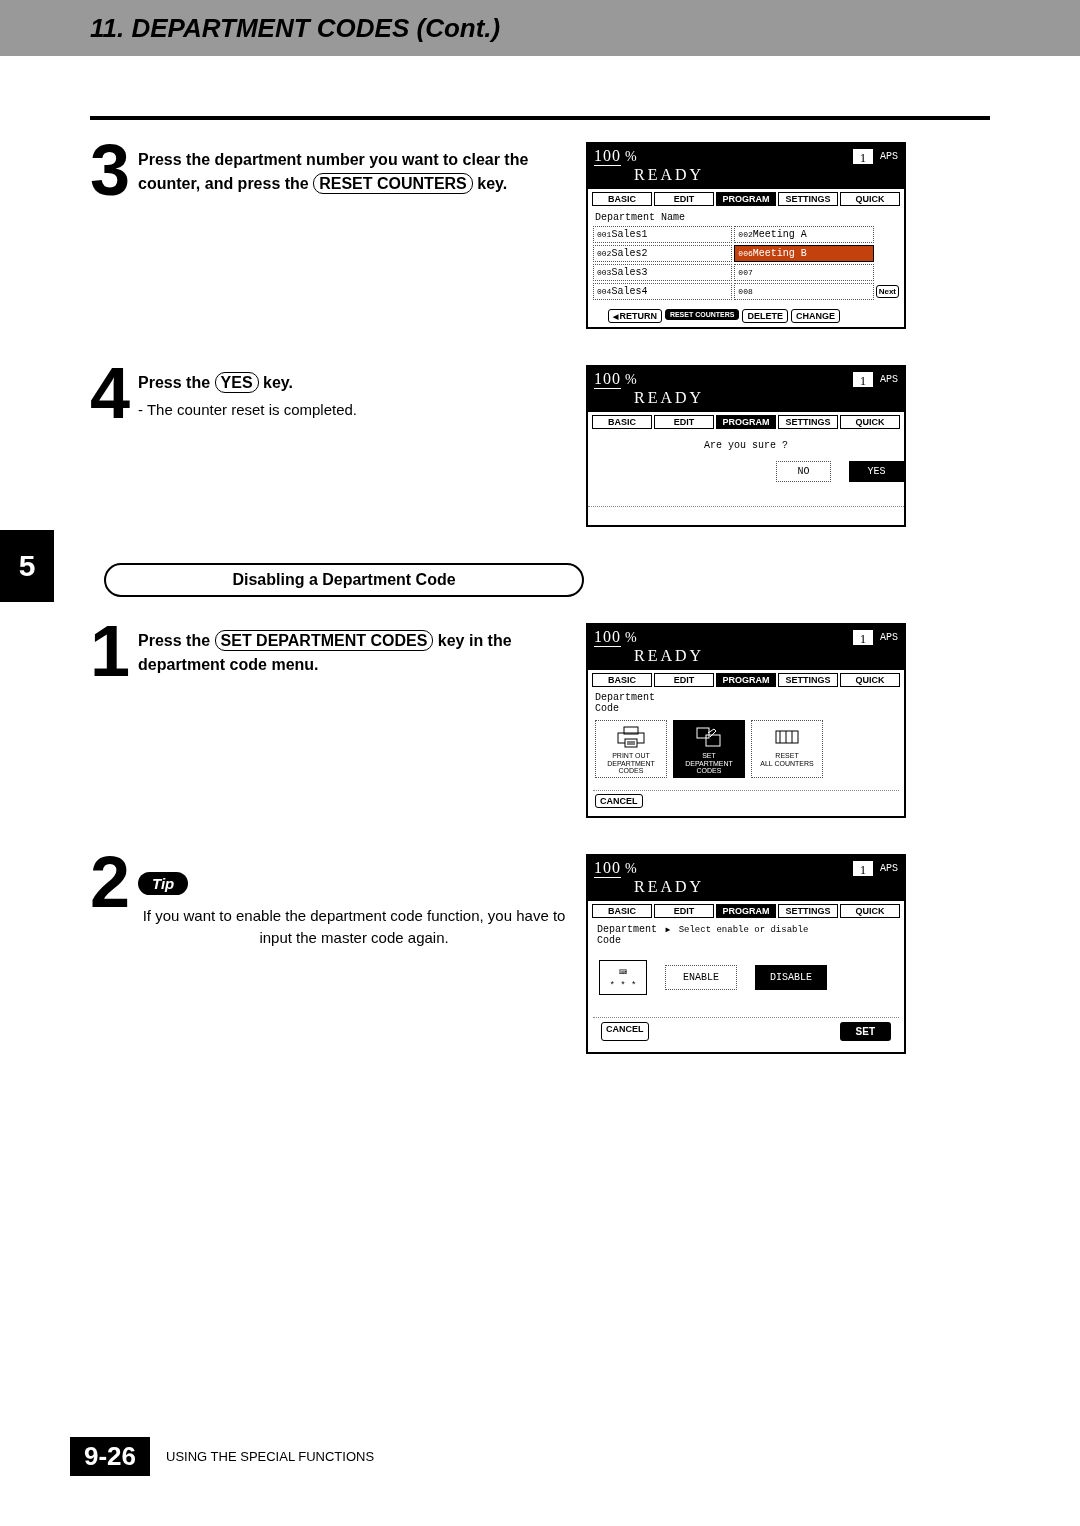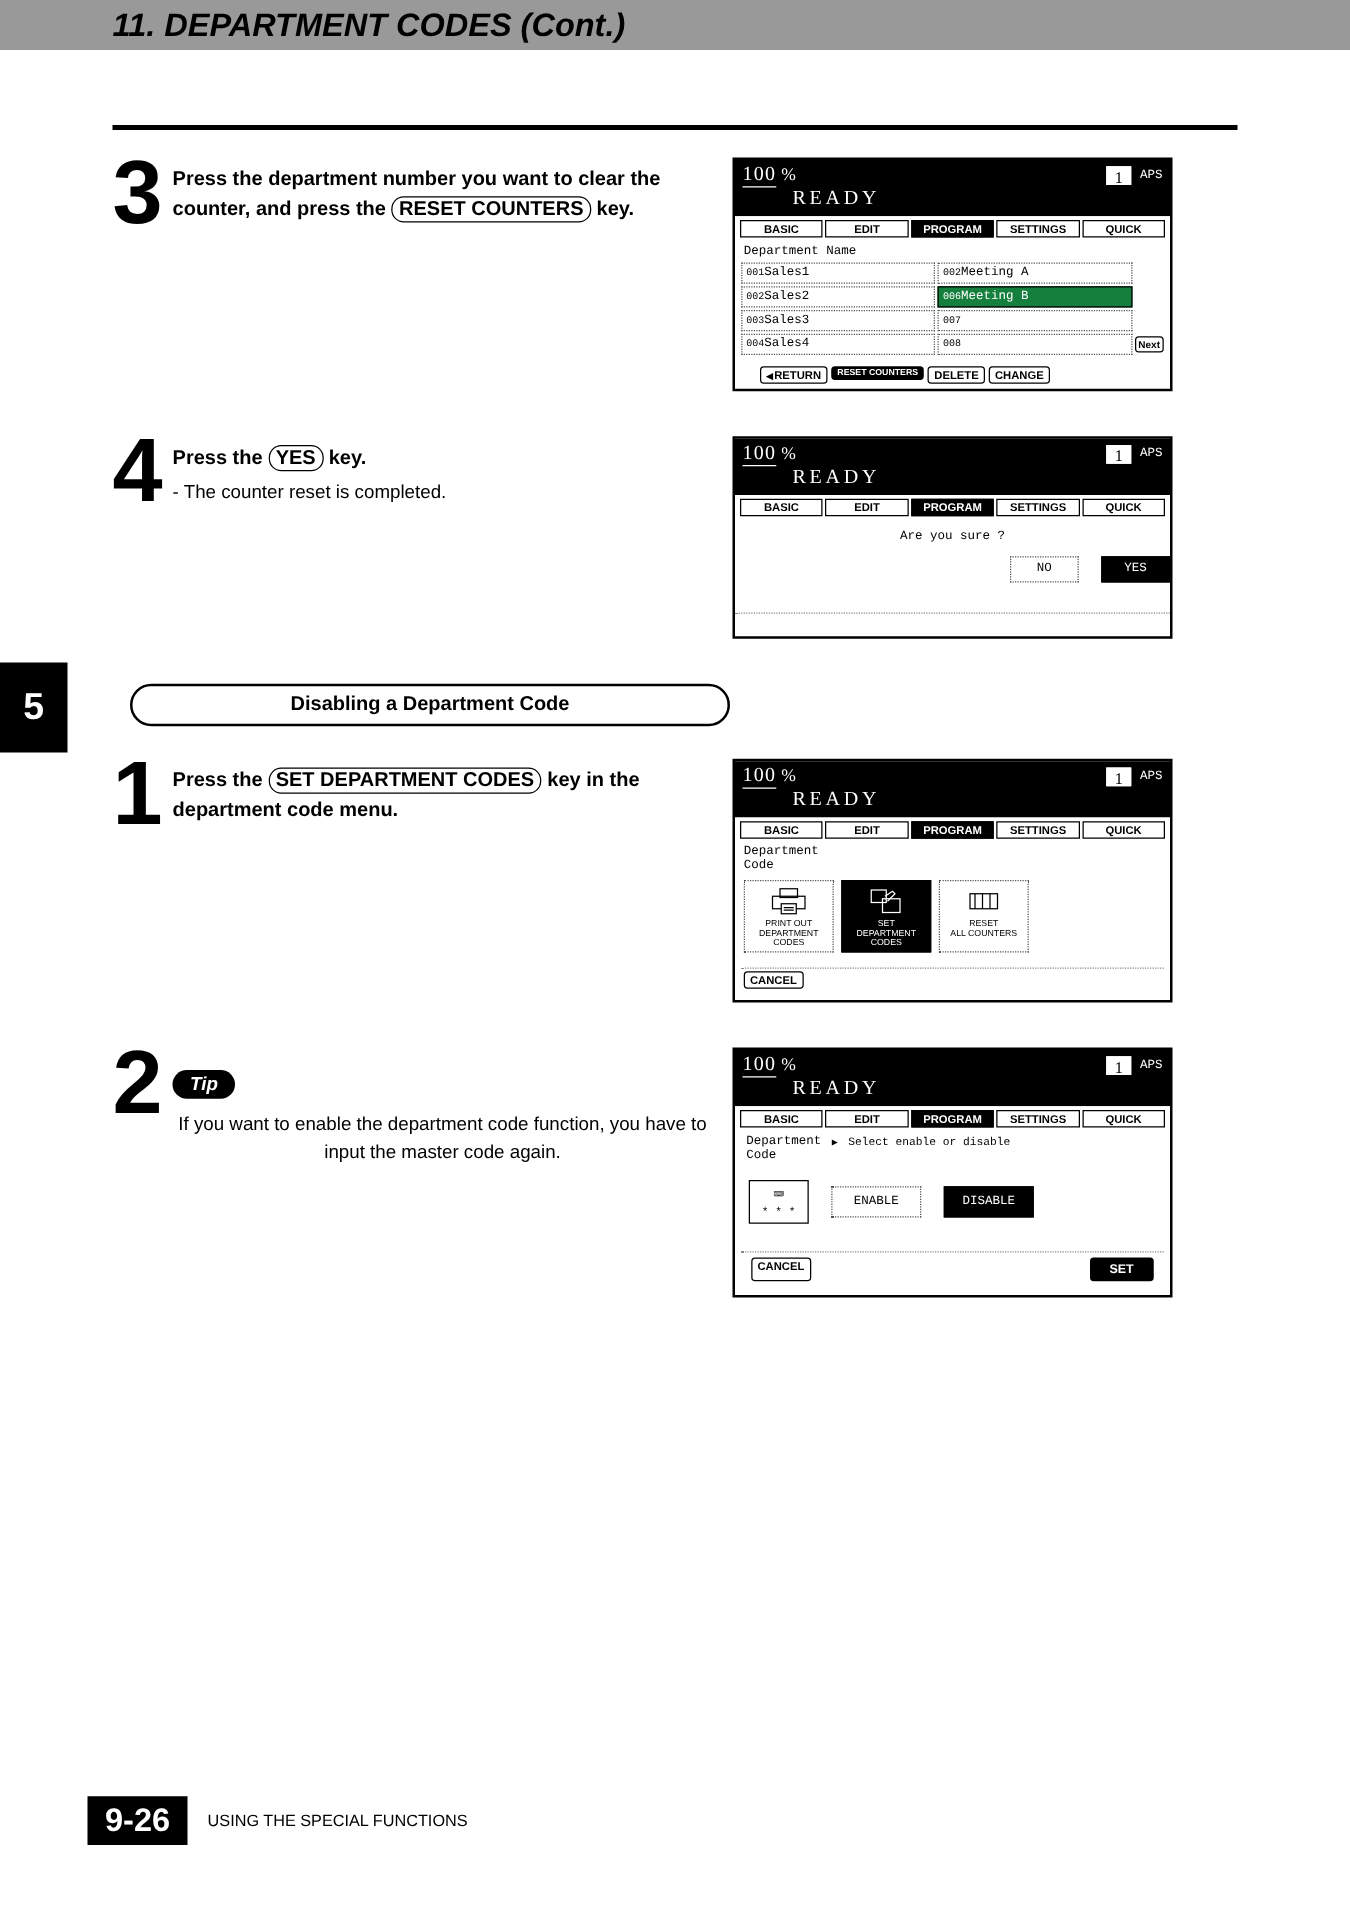--- a/index.html
+++ b/index.html
@@ -7,21 +7,21 @@
     width: 1080px;
     height: 1526px;
     background: #fff;
     font-family: Arial, Helvetica, sans-serif;
     position: relative;
     color: #000;
   }
   
   .page-header {
     background: #999;
-    height: 40px;
+    height: 56px;
     width: 100%;
     display: flex;
     align-items: center;
     padding-left: 90px;
   }
   .page-header h1 {
     color: #000;
     font-size: 26px;
     font-weight: bold;
     font-style: italic;
@@ -53,21 +53,21 @@
   .key-pill {
     border: 1.5px solid #000;
     border-radius: 10px;
     padding: 0 5px;
     font-weight: bold;
     display: inline-block;
     line-height: 1.2;
   }
   
   .screen {
-    width: 352px;
+    width: 320px;
     border: 2px solid #000;
     font-family: "Courier New", monospace;
     font-size: 11px;
     background: #fff;
   }
   .screen .top {
     background: #000;
     color: #fff;
     padding: 3px 6px 5px 6px;
   }
@@ -81,21 +81,21 @@
   .tab {
     border:1.5px solid #000; font-family:Arial; font-weight:bold; font-size:9px;
     padding:1px 3px; background:#fff; text-align:center; flex:1;
   }
   .tab.sel { background:#000; color:#fff;}
   .screen .body { padding:2px 5px 5px 5px; }
   .dept-label { font-size:10px; padding:1px 2px 3px 2px; }
   .dept-grid { display:grid; grid-template-columns: 1fr 1fr auto; gap:2px; }
   .cell { border:1px dotted #555; padding:2px 3px; font-size:10px; min-height:16px;}
   .cell .idx { font-size:8px; }
-  .cell.sel { background:#15803d; color:#fff; border:1px solid #000;}
+  .cell.sel { background:#c2410c; color:#fff; border:1px solid #000;}
   .next-btn { border:1.5px solid #000; font-family:Arial; font-weight:bold; font-size:8px; padding:1px 2px; align-self:center; border-radius:3px;}
   .bottom-row { display:flex; gap:3px; padding:4px 20px; align-items:flex-start;}
   .btn-s { border:1.5px solid #000; font-family:Arial; font-weight:bold; font-size:9px; padding:1px 4px; border-radius:3px; background:#fff;}
   .btn-s.sel { background:#000; color:#fff;}
   .btn-s.arrow::before { content:"◀"; font-size:7px; margin-right:1px;}
   .confirm-area { text-align:center; padding:8px 0 18px 0;}
   .confirm-msg { font-size:10px; margin-bottom:10px;}
   .confirm-btns { display:flex; justify-content:flex-end; gap:18px;}
   .conf-btn { border:1px dotted #555; width:55px; padding:4px 0; font-size:10px; text-align:center;}
   .conf-btn.sel { background:#000; color:#fff; border:1px solid #000;}

